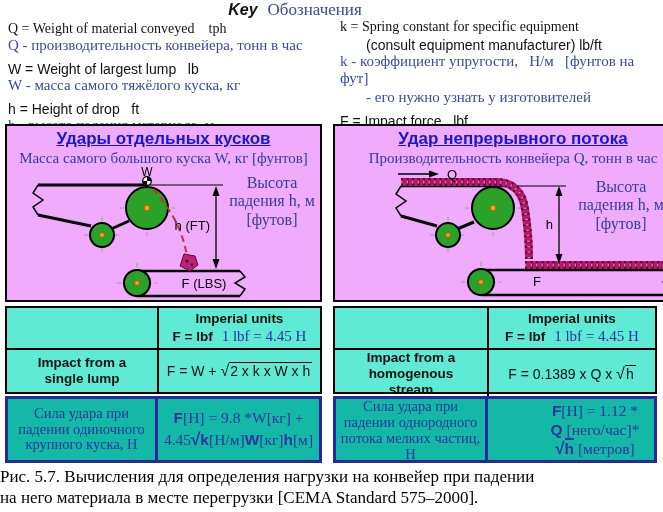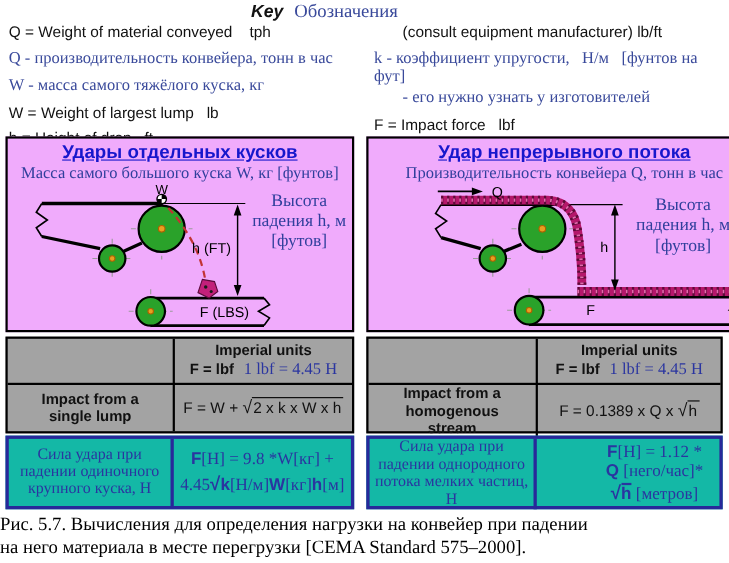--- a/index.html
+++ b/index.html
@@ -8,41 +8,41 @@
 
   
   .key-title{position:absolute;top:0;left:0;width:590px;text-align:center;}
   .kt-en{font:italic bold 16px "Liberation Sans",sans-serif;color:#111;margin-right:10px;}
   .kt-ru{font:17px "Liberation Serif",serif;color:#3a4a9b;}
   .key-col{position:absolute;}
   #key-left{left:8px;top:21px;width:325px;}
   #key-right{left:340px;top:19px;width:322px;}
   .kl{white-space:pre-wrap;line-height:1.12;}
   .k-en{font:14px "Liberation Sans",sans-serif;color:#111;margin-top:7px;}
-  .k-ru{font:15px "Liberation Serif",serif;color:#3a4a9b;margin-top:8px;}
-  .kl.first{margin-top:0;}
+  .k-ru{font:15px "Liberation Serif",serif;color:#3a4a9b;margin-top:0;}
+  .kl.first{margin-top:0;font-family:Liberation Serif, serif;}
   .kl.tight{margin-top:2px;}
   .kl.indent{padding-left:26px;}
 
   
   .pbox{position:absolute;background:#f0abfc;box-sizing:content-box;}
   #lA{left:5px;top:124px;width:313px;height:174px;border:2px solid #000;}
   #rA{left:333px;top:124px;width:320px;height:174px;border:2px solid #000;padding-left:18px;}
   .p-title{margin-top:3px;text-align:center;font:bold 17px "Liberation Sans",sans-serif;
            color:#1717cc;text-decoration:underline;}
   .p-sub{text-align:center;font:15px "Liberation Serif",serif;color:#303f9c;margin-top:1px;}
   .pbox svg{display:block;}
   svg text{font-family:"Liberation Sans",sans-serif;fill:#000;}
   .side-note{position:absolute;font:16px "Liberation Serif",serif;color:#303f9c;
              text-align:center;line-height:1.15;}
   #lA .side-note{right:3px;top:48px;width:90px;}
   #rA .side-note{right:6px;top:52px;width:92px;}
 
   
-  .tbox{position:absolute;border:2px solid #000;display:grid;background:#a3a3a3;}
+  .tbox{position:absolute;border:2px solid #000;display:grid;background:#5eead4;}
   #lB{left:5px;top:306px;width:313px;height:84px;grid-template-columns:152px 1fr;grid-template-rows:42px 1fr;}
   #rB{left:333px;top:306px;width:320px;height:84px;grid-template-columns:154px 1fr;grid-template-rows:42px 1fr;}
   .cell{display:flex;flex-direction:column;align-items:center;justify-content:center;}
   .bR{border-right:2px solid #000;}
   .bB{border-bottom:2px solid #000;}
   .imp-title{font:bold 13.5px "Liberation Sans",sans-serif;color:#111;}
   .imp-line{margin-top:1px;}
   .f-eq{font:bold 13.5px "Liberation Sans",sans-serif;color:#111;margin-right:9px;}
   .conv{font:15px "Liberation Serif",serif;color:#2a35a0;}
   .row-label{font:bold 13.5px "Liberation Sans",sans-serif;color:#111;text-align:center;
@@ -70,27 +70,28 @@
 </head>
 <body>
 
 <div class="key-title">
   <span class="kt-en">Key</span><span class="kt-ru">Обозначения</span>
 </div>
 
 <div class="key-col" id="key-left">
   <div class="kl k-en first">Q = Weight of material conveyed    tph</div>
   <div class="kl k-ru">Q - производительность конвейера, тонн в час</div>
+  <div class="kl k-en">W = Weight of largest lump   lb</div>
   <div class="kl k-ru">W - масса самого тяжёлого куска, кг</div>
-  <div class="kl k-en">W = Weight of largest lump   lb</div>
   <div class="kl k-en">h = Height of drop   ft</div>
   <div class="kl k-ru">h - высота падения материала, м</div>
 </div>
 
 <div class="key-col" id="key-right">
+  <div class="kl k-en first">k = Spring constant for specific equipment</div>
   <div class="kl k-en tight indent">(consult equipment manufacturer) lb/ft</div>
   <div class="kl k-ru">k - коэффициент упругости,   Н/м   [фунтов на фут]</div>
   <div class="kl k-ru tight indent">- его нужно узнать у изготовителей</div>
   <div class="kl k-en">F = Impact force   lbf</div>
   <div class="kl k-ru">F - сила удара, Н</div>
 </div>
 
 <div class="pbox" id="lA">
   <div class="p-title">Удары отдельных кусков</div>
   <div class="p-sub">Масса самого большого куска W, кг [фунтов]</div>

